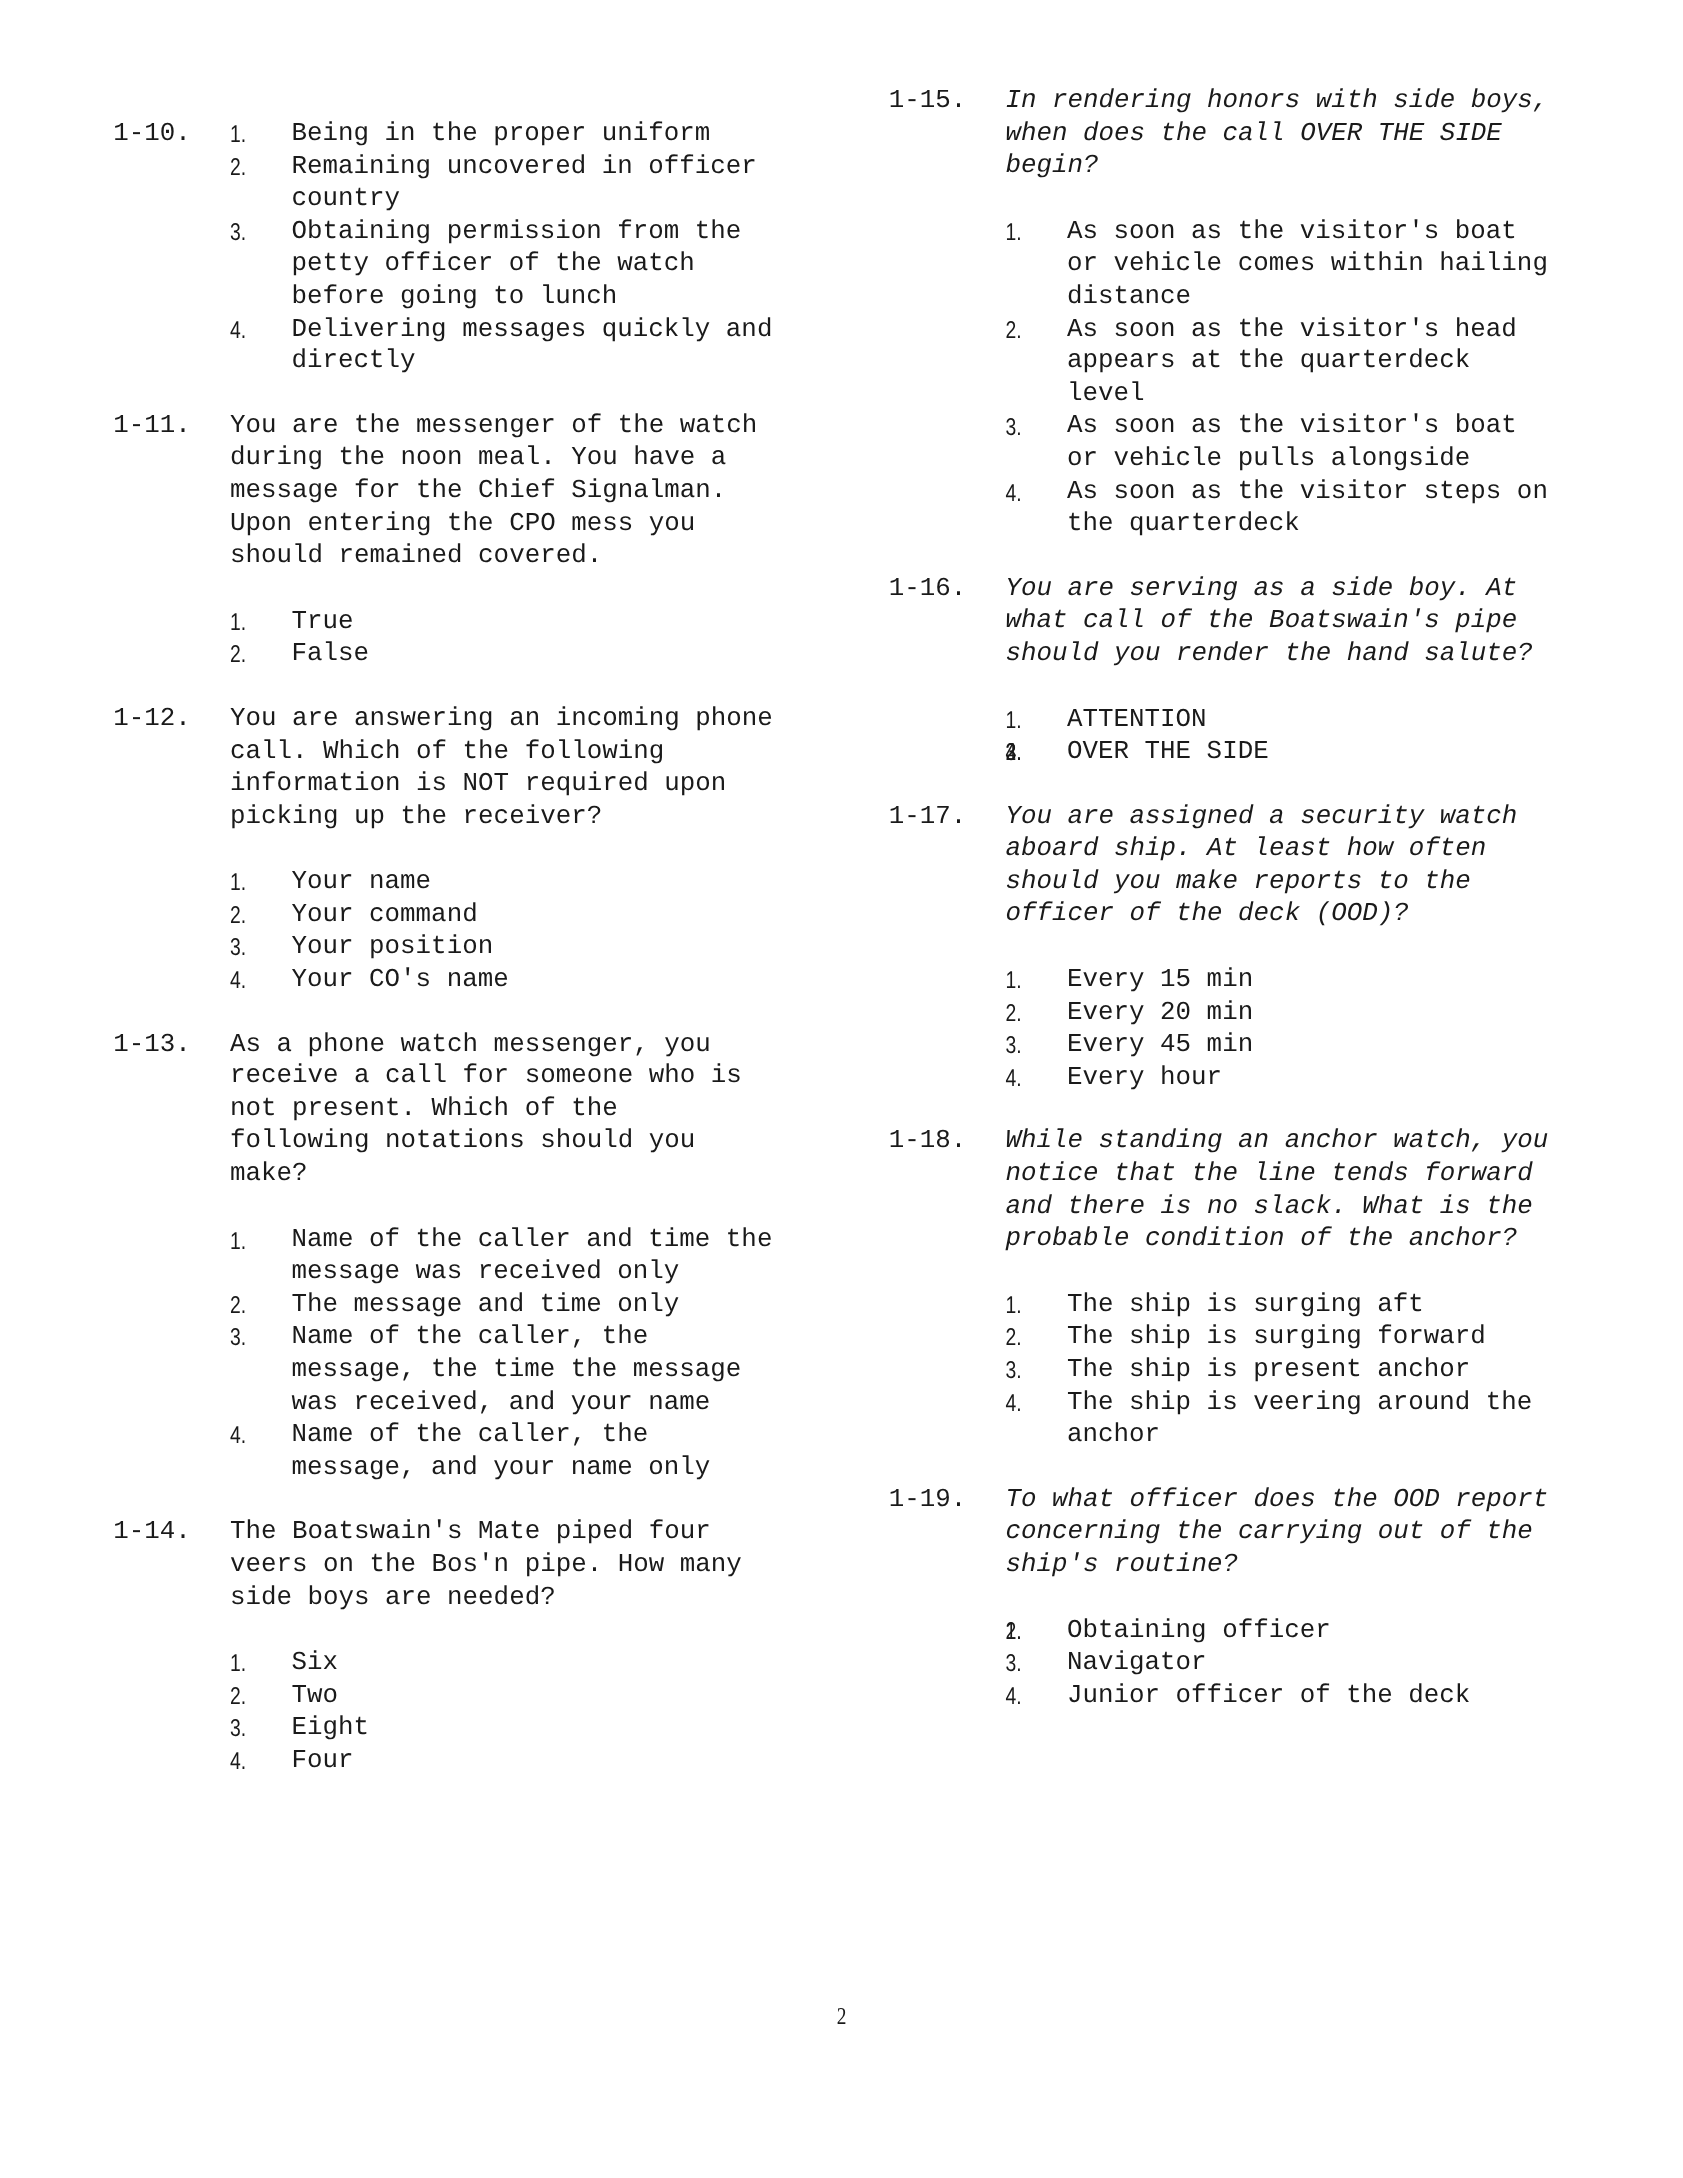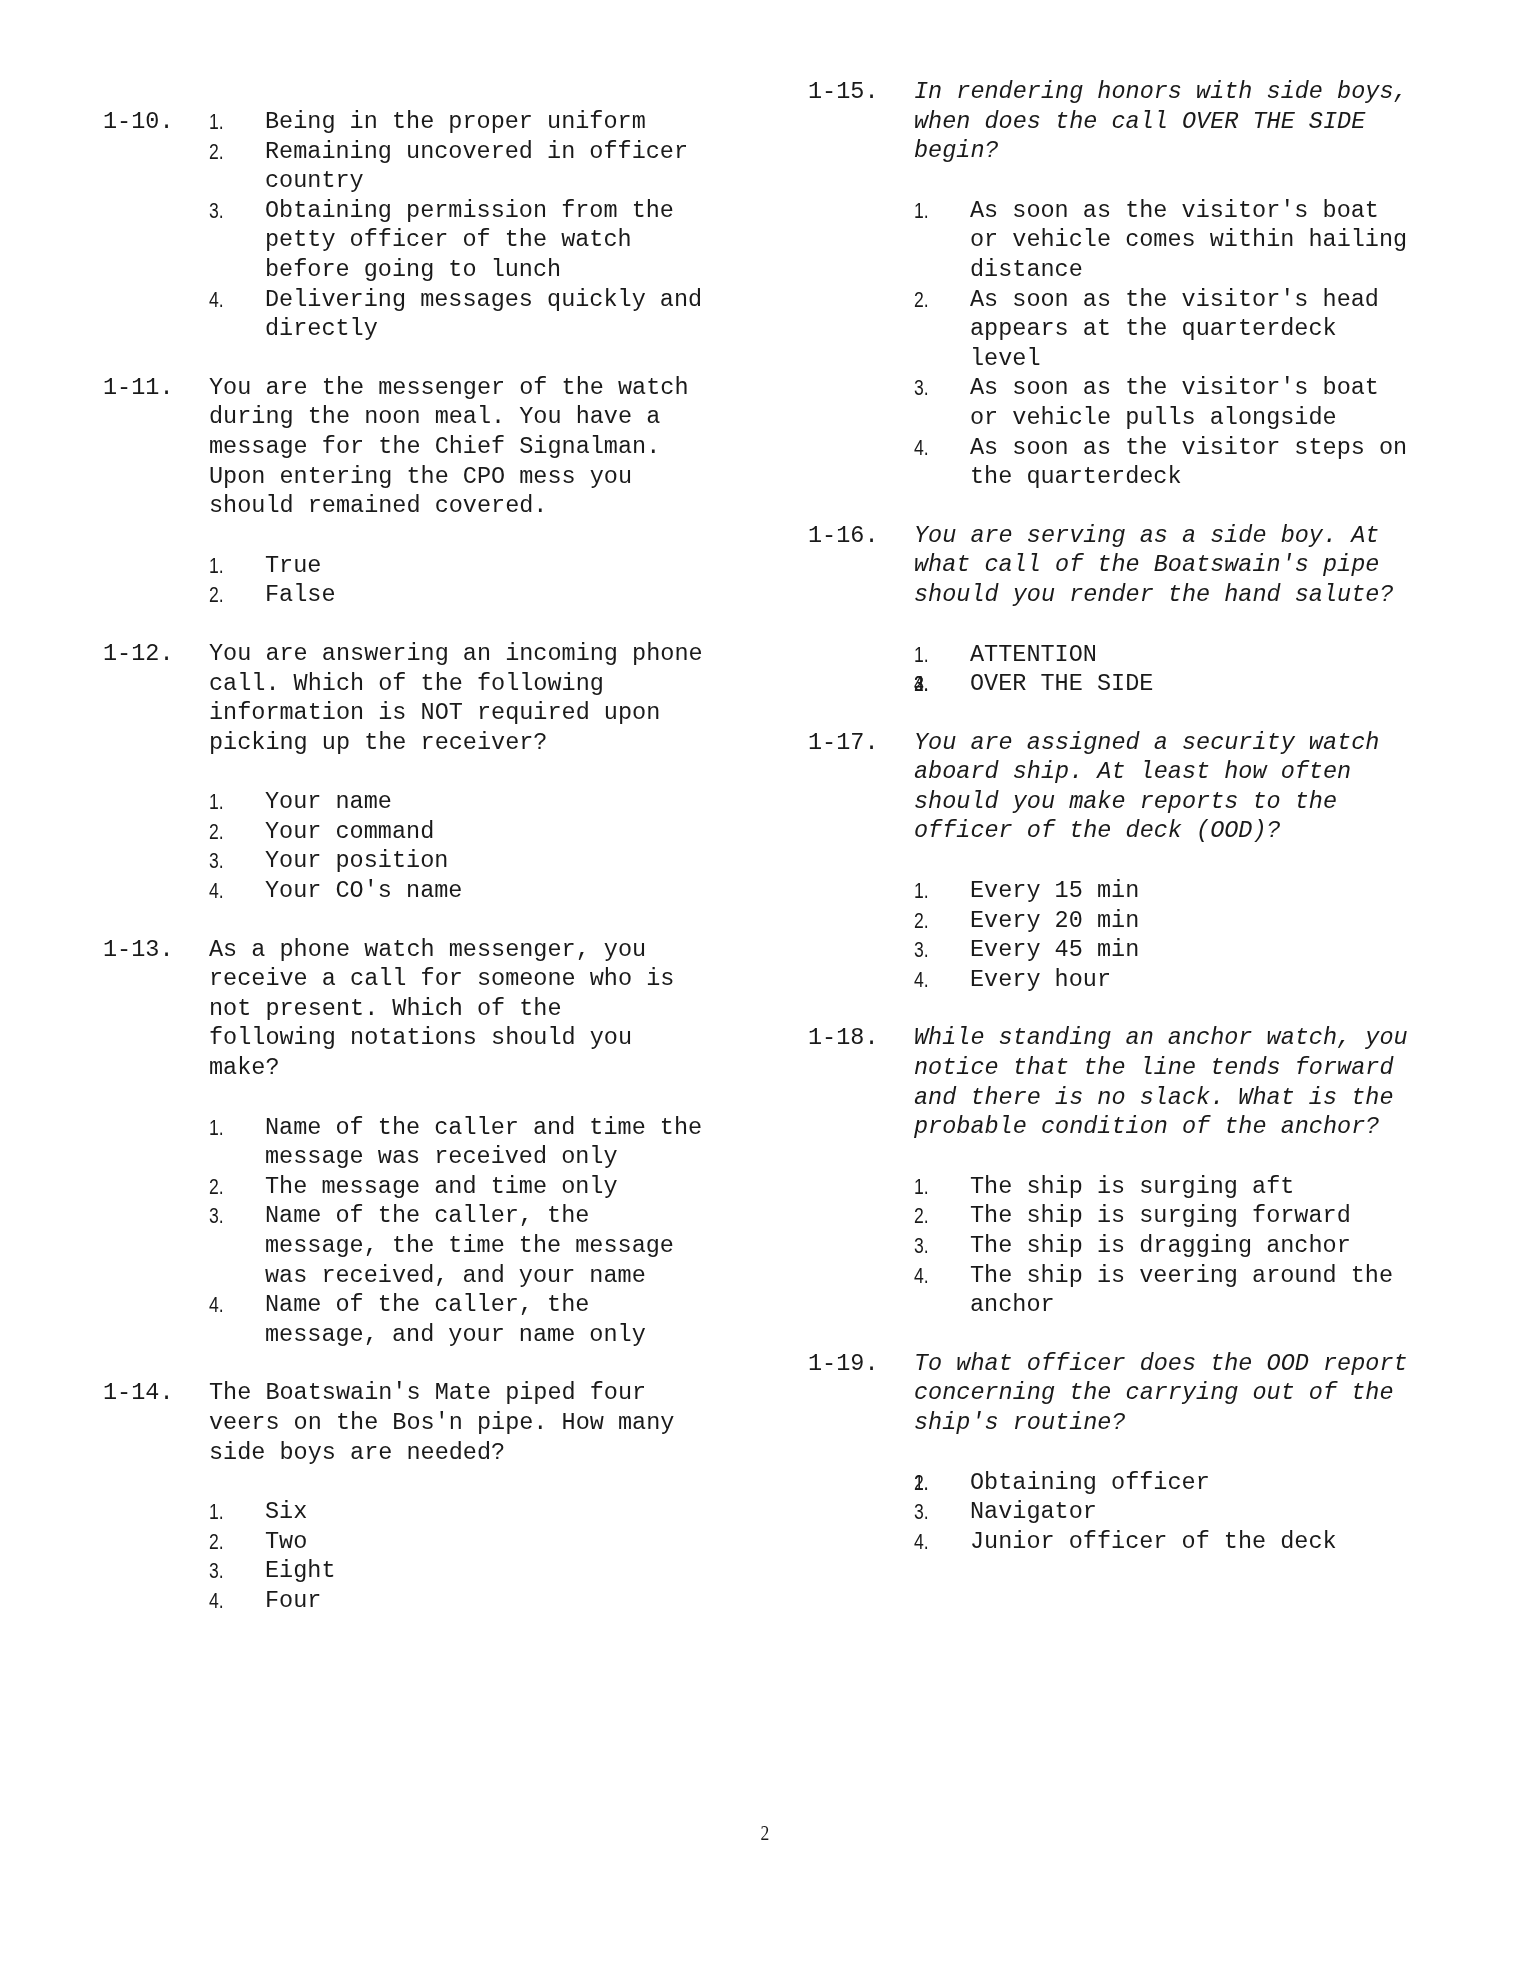--- a/index.html
+++ b/index.html
@@ -209,21 +209,21 @@
 
     <div class="question">
       <span class="q-num">1-18.</span>
       <div class="q-text">While standing an anchor watch, you
 notice that the line tends forward
 and there is no slack.  What is the
 probable condition of the anchor?</div>
       <ul class="options">
         <li class="option"><span class="opt-num">1.</span><span class="opt-text">The ship is surging aft</span></li>
         <li class="option"><span class="opt-num">2.</span><span class="opt-text">The ship is surging forward</span></li>
-        <li class="option"><span class="opt-num">3.</span><span class="opt-text">The ship is dragging anchor</span></li>
+        <li class="option"><span class="opt-num">3.</span><span class="opt-text">The ship is present anchor</span></li>
         <li class="option"><span class="opt-num">4.</span><span class="opt-text">The ship is veering around the
 anchor</span></li>
       </ul>
     </div>
 
     <div class="question">
       <span class="q-num">1-19.</span>
       <div class="q-text">To what officer does the OOD report
 concerning the carrying out of the
 ship's routine?</div>

